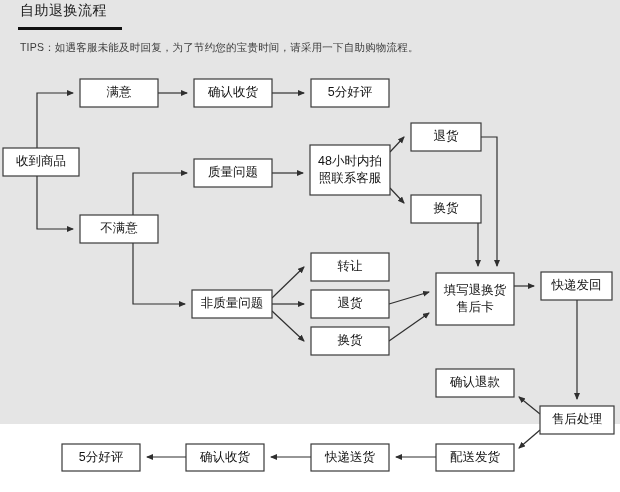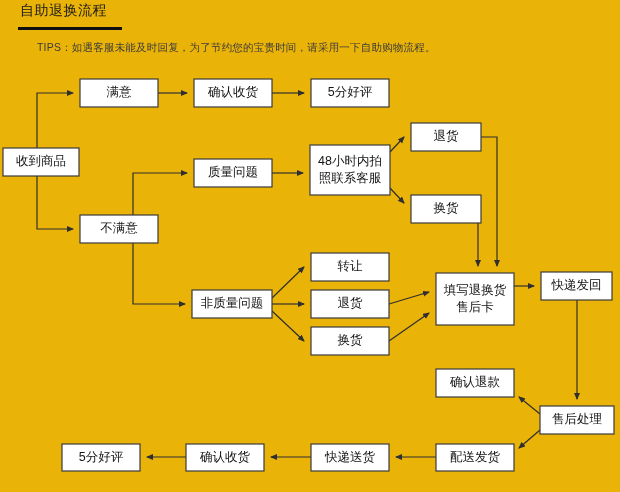--- a/index.html
+++ b/index.html
@@ -10,22 +10,22 @@
   body {
     width: 620px;
     height: 492px;
     position: relative;
     font-family: "Liberation Sans", "DejaVu Sans", sans-serif;
     overflow: hidden;
   }
   #page {
     position: relative;
     width: 620px;
-    height: 492px;
-    background: #eab308;
+    height: 424px;
+    background: #e5e5e5;
   }
   .header-title {
     position: absolute;
     left: 20px;
     top: 2px;
     font-size: 14px;
     color: #1a1a1a;
     letter-spacing: 0.5px;
     white-space: nowrap;
   }
@@ -38,21 +38,20 @@
     background: #111111;
   }
   .tips-line {
     position: absolute;
     left: 20px;
     top: 41px;
     font-size: 10.5px;
     color: #3c3c3c;
     white-space: nowrap;
     letter-spacing: 0.2px;
-    margin-left: 17px;
   }
   #flow-svg {
     position: absolute;
     left: 0;
     top: 0;
     width: 620px;
     height: 492px;
   }
   .node-rect {
     fill: #ffffff;

